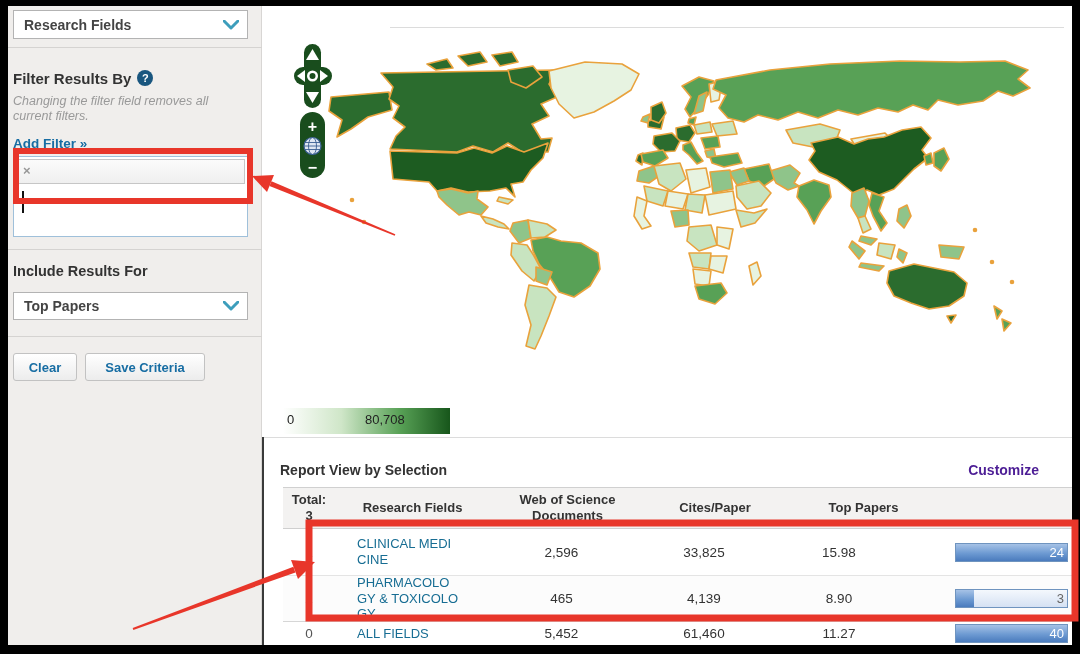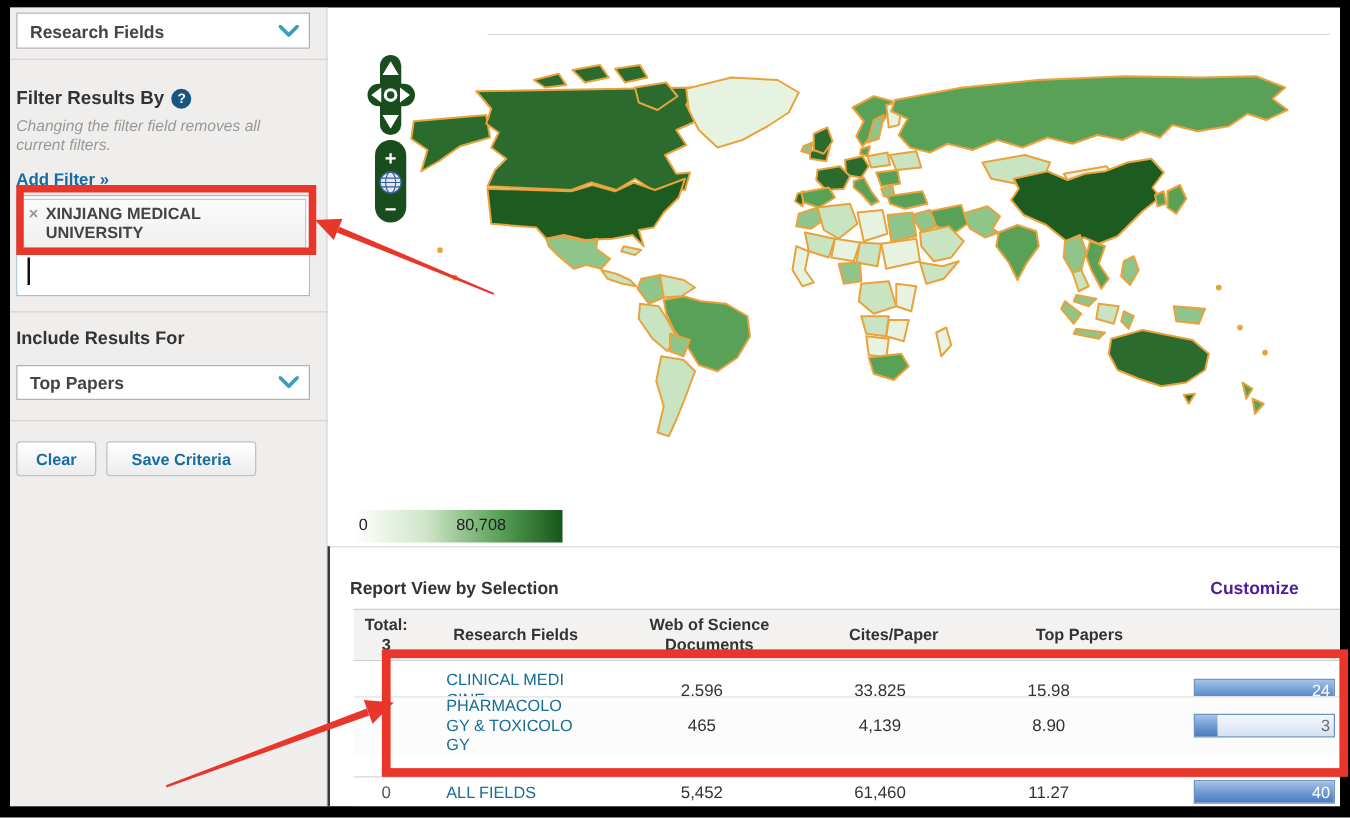--- a/index.html
+++ b/index.html
@@ -9,21 +9,21 @@
 
   
   .sidebar { position:absolute; left:0; top:0; width:254px; height:639px; background:#f0eeec; border-right:1px solid #d8d6d4; }
   .dropdown { position:absolute; left:5px; width:235px; height:29px; background:#fff; border:1px solid #b3b3b3;
               display:flex; align-items:center; justify-content:space-between; padding:0 8px 0 10px; cursor:pointer; }
   .dropdown .ddlabel { font-size:14px; font-weight:bold; color:#444; }
   .dd-top { top:4px; }
   .dd-include { top:286px; height:28px; }
   .chev { width:16px; height:10px; }
   .sb-divider { position:absolute; left:0; width:254px; border-top:1px solid #d5d3d1; }
-  .filter-title { position:absolute; left:5px; top:64px; font-size:15px; font-weight:bold; color:#333; display:flex; align-items:flex-end; gap:6px; }
+  .filter-title { position:absolute; left:5px; top:64px; font-size:15px; font-weight:bold; color:#333; display:flex; align-items:flex-start; gap:6px; }
   .help { display:inline-flex; width:16px; height:16px; border-radius:50%; background:#19567f; color:#fff; font-size:11px; font-weight:bold;
           align-items:center; justify-content:center; cursor:pointer; }
   .filter-note { position:absolute; left:5px; top:88px; width:230px; font-size:12.5px; font-style:italic; color:#999; line-height:1.2; }
   .add-filter { position:absolute; left:5px; top:130px; font-size:13.5px; font-weight:bold; color:#176da3; text-decoration:underline; cursor:pointer; }
   .filter-box { position:absolute; left:5px; top:150px; width:235px; height:81px; background:#fff; border:1px solid #9fc0da; }
   .filter-tag { margin:2px; background:linear-gradient(#fbfbfb,#efefef); border:1px solid #c6c6c6;
                 display:flex; gap:6px; padding:4px 6px; cursor:default; }
   .tag-x { color:#979797; font-weight:bold; font-size:13px; line-height:1.15; cursor:pointer; }
   .tag-text { font-size:13px; font-weight:bold; color:#444; line-height:1.15; width:180px; }
   .filter-input-wrap { position:relative; height:32px; }
@@ -53,21 +53,21 @@
   .report-title { font-size:14px; font-weight:bold; color:#333; padding-left:10px; }
   .customize { font-size:14px; font-weight:bold; color:#4c1d95; padding-right:20px; cursor:pointer; }
   .thead { position:absolute; left:275px; top:481px; width:789px; height:42px; background:#f3f2f1;
            border-top:1px solid #d0d0d0; border-bottom:1px solid #cfcfcf; display:flex; }
   .th { font-size:13px; font-weight:bold; color:#333; display:flex; align-items:center; justify-content:center; text-align:center; line-height:1.25; cursor:pointer; }
   .col-rank{width:52px} .col-field{width:155px} .col-docs{width:155px} .col-cites{width:130px} .col-cpp{width:140px} .col-top{width:157px}
   .th-cites { color:#7fa3cc; gap:5px; }
   .sort-icon { font-size:9px; color:#7fa3cc; }
   .row { position:absolute; left:275px; width:789px; display:flex; align-items:center; background:#fff; }
   .row-1 { top:523px; height:46px; }
-  .row-2 { top:551px; height:46px; border-top:1px solid #e4e4e4; background:#fcfcfc; }
+  .row-2 { top:569px; height:46px; border-top:1px solid #e4e4e4; background:#fcfcfc; }
   .row-0 { top:615px; height:24px; border-top:1px solid #d6d6d6; }
   .cell { font-size:13.5px; color:#333; }
   .cell-rank { width:52px; text-align:center; color:#555; }
   .cell-field { width:155px; padding-left:22px; }
   .field-link { display:inline-block; width:102px; font-size:13px; font-weight:normal; color:#176d93; line-height:1.2;
                 word-break:break-all; cursor:pointer; }
   .cell-num { text-align:center; padding-right:12px; }
   .cell-docs{width:155px} .cell-cites{width:130px} .cell-cpp{width:140px}
   .cell-top { width:157px; display:flex; justify-content:flex-end; padding-right:4px; }
   .bar { position:relative; width:113px; height:19px; border:1px solid #6f94bf;
@@ -98,21 +98,20 @@
       <div class="filter-title">
         <span>Filter Results By</span>
         <span class="help">?</span>
       </div>
       <div class="filter-note">Changing the filter field removes all current filters.</div>
       <a class="add-filter">Add Filter »</a>
 
       <div class="filter-box">
         <div class="filter-tag">
           <span class="tag-x">×</span>
-          <span class="tag-text">XINJIANG MEDICAL UNIVERSITY</span>
         </div>
         <div class="filter-input-wrap">
           <input class="filter-input" placeholder="" style="">
           <div class="caret"></div>
         </div>
       </div>
 
       <div class="sb-divider" style="top:243px"></div>
       <div class="include-title">Include Results For</div>
       <div class="dropdown dd-include">

